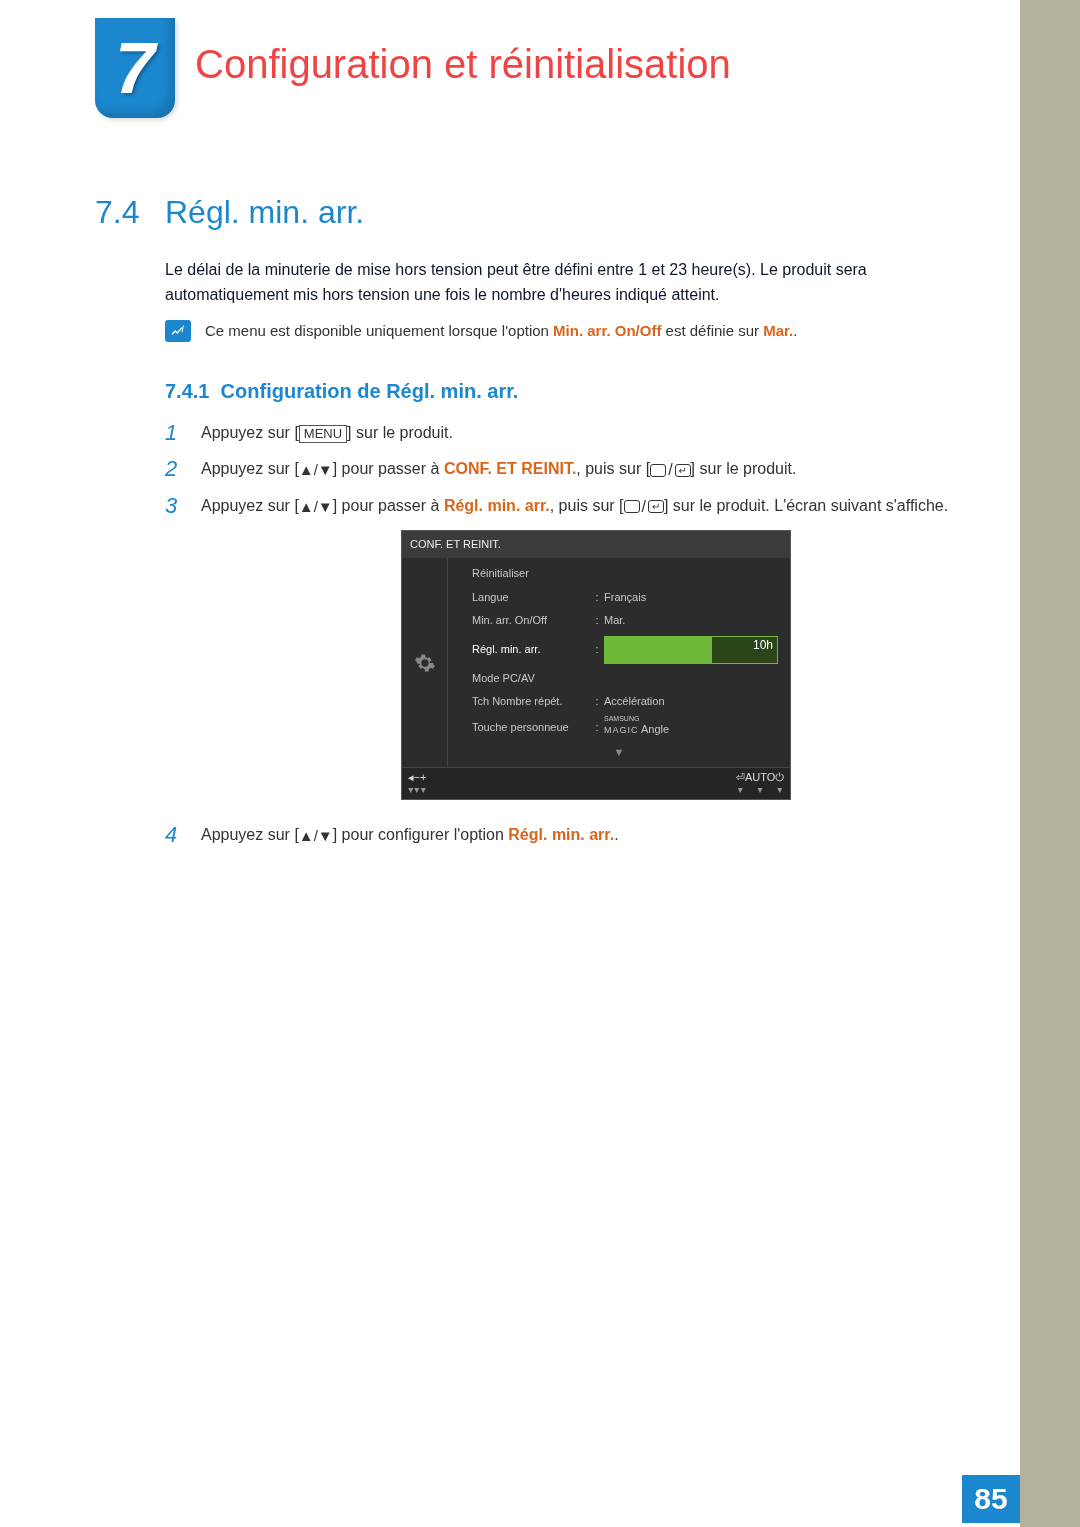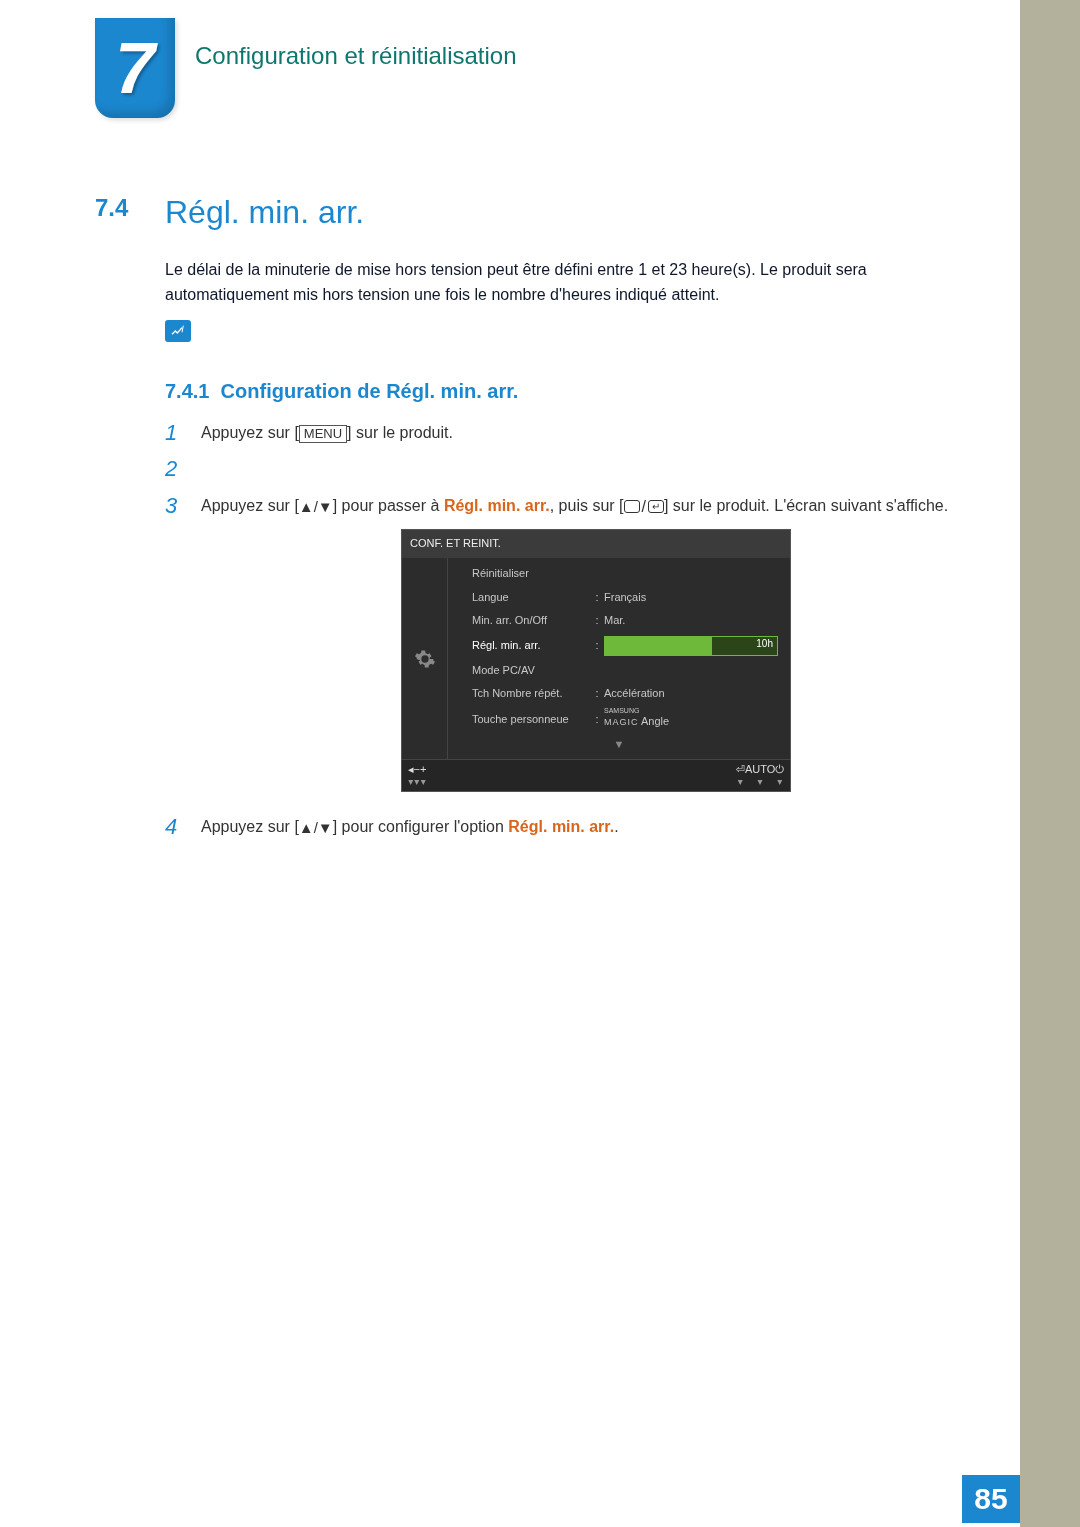--- a/index.html
+++ b/index.html
@@ -39,31 +39,31 @@
     color: #fff;
     font-size: 72px;
     font-weight: bold;
     font-style: italic;
     text-shadow: 2px 2px 3px rgba(0,0,0,0.3);
   }
   .chapter-title {
     position: absolute;
     left: 195px;
     top: 42px;
-    font-size: 24px;
-    color: #0f766e;
+    font-size: 40px;
+    color: #ef4444;
   }
   
   .section-number {
     position: absolute;
     left: 95px;
     top: 194px;
-    font-size: 24px;
+    font-size: 32px;
     color: #1b87cf;
-    font-weight: bold;
+    font-weight: normal;
   }
   .section-title {
     position: absolute;
     left: 165px;
     top: 194px;
     font-size: 32px;
     color: #1b87cf;
     font-weight: normal;
   }
   .body-text {
@@ -204,25 +204,25 @@
     display: flex;
     padding: 3px 12px;
     align-items: center;
   }
   .osd-label { width: 130px; padding-left: 12px; }
   .osd-colon { width: 14px; text-align: center; }
   .osd-val { flex: 1; }
   .osd-row.active .osd-label { color: #fff; }
   .osd-bar {
     flex: 1;
-    height: 20px;
+    height: 28px;
     background: linear-gradient(to right, #6fb93a 62%, #2b4518 62%);
     border: 1px solid #6fb93a;
     position: relative;
-    font-size: 10px;
+    font-size: 12px;
     color: #fff;
   }
   .osd-bar span {
     position: absolute;
     right: 4px;
     top: -1px;
   }
   .osd-magic {
     font-size: 9px;
     letter-spacing: 1px;
@@ -302,37 +302,43 @@
 
 <div class="body-text">Le délai de la minuterie de mise hors tension peut être défini entre 1 et 23 heure(s). Le produit sera automatiquement mis hors tension une fois le nombre d'heures indiqué atteint.</div>
 
 <div class="note-row">
   <div class="note-icon">
     <svg viewBox="0 0 24 24" fill="none" stroke="#fff" stroke-width="2">
       <path d="M3 17l5-5 3 3 7-8"></path>
       <path d="M20 4l-2 10" stroke-width="1.5"></path>
     </svg>
   </div>
+  <div class="note-text">
+    <span>Ce menu est disponible uniquement lorsque l'option </span><span class="hl">Min. arr. On/Off</span><span> est définie sur </span><span class="hl">Mar.</span><span>.</span>
+  </div>
 </div>
 
 <div class="subsection">
   <span>7.4.1</span>&nbsp;&nbsp;<span>Configuration de Régl. min. arr.</span>
 </div>
 
 <div class="steps">
 
   <div class="step">
     <div class="step-num">1</div>
     <div>
       <span>Appuyez sur [</span><span class="menu-box">MENU</span><span>] sur le produit.</span>
     </div>
   </div>
 
   <div class="step">
     <div class="step-num">2</div>
+    <div>
+      <span>Appuyez sur [</span><span class="arrows">▲/▼</span><span>] pour passer à </span><span class="hl">CONF. ET REINIT.</span><span>, puis sur [</span><span class="enter-icon"><span></span>/<span class="b"></span></span><span>] sur le produit.</span>
+    </div>
   </div>
 
   <div class="step">
     <div class="step-num">3</div>
     <div>
       <span>Appuyez sur [</span><span class="arrows">▲/▼</span><span>] pour passer à </span><span class="hl">Régl. min. arr.</span><span>, puis sur [</span><span class="enter-icon"><span></span>/<span class="b"></span></span><span>] sur le produit. L'écran suivant s'affiche.</span>
 
       
       <div class="osd">
         <div class="osd-title">CONF. ET REINIT.</div>

